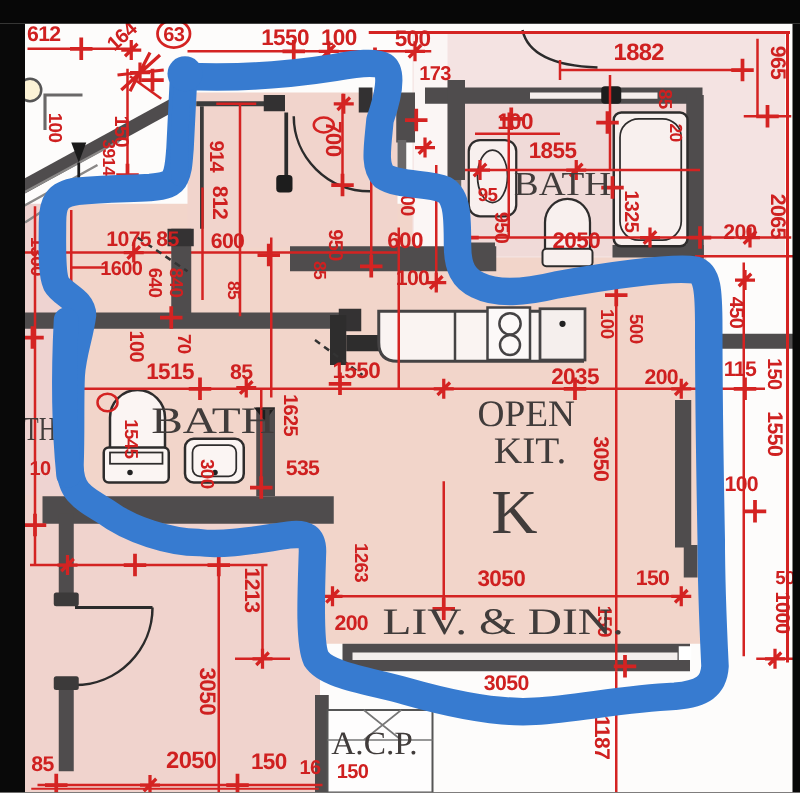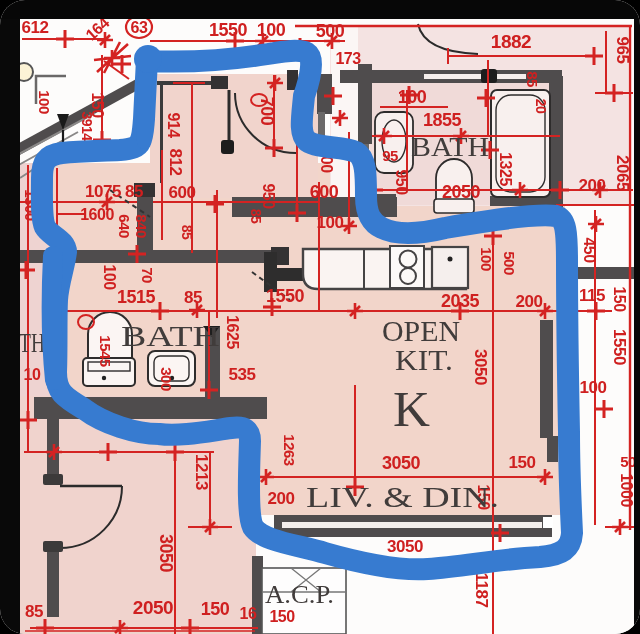--- a/index.html
+++ b/index.html
@@ -1,16 +1,16 @@
 <!DOCTYPE html>
 <html><head>
 <meta charset="utf-8">
 <style>
 html,body{margin:0;padding:0;background:#000;}
-#wrap{width:640px;height:634px;position:relative;overflow:hidden;background:#fdfcfb;border-radius:25px;}
+#wrap{width:640px;height:634px;position:relative;overflow:hidden;background:#fdfcfb;}
 svg{display:block;}
 text{font-family:"Liberation Sans",sans-serif;}
 .rd{fill:#cf2020;font-weight:700;letter-spacing:-0.5px;}
 .serif{font-family:"Liberation Serif",serif;fill:#413c3b;}
 </style>
 </head>
 <body>
 <div id="wrap">
 <svg width="640" height="634" viewBox="0 0 640 634" style="filter:blur(0.55px)">
 

